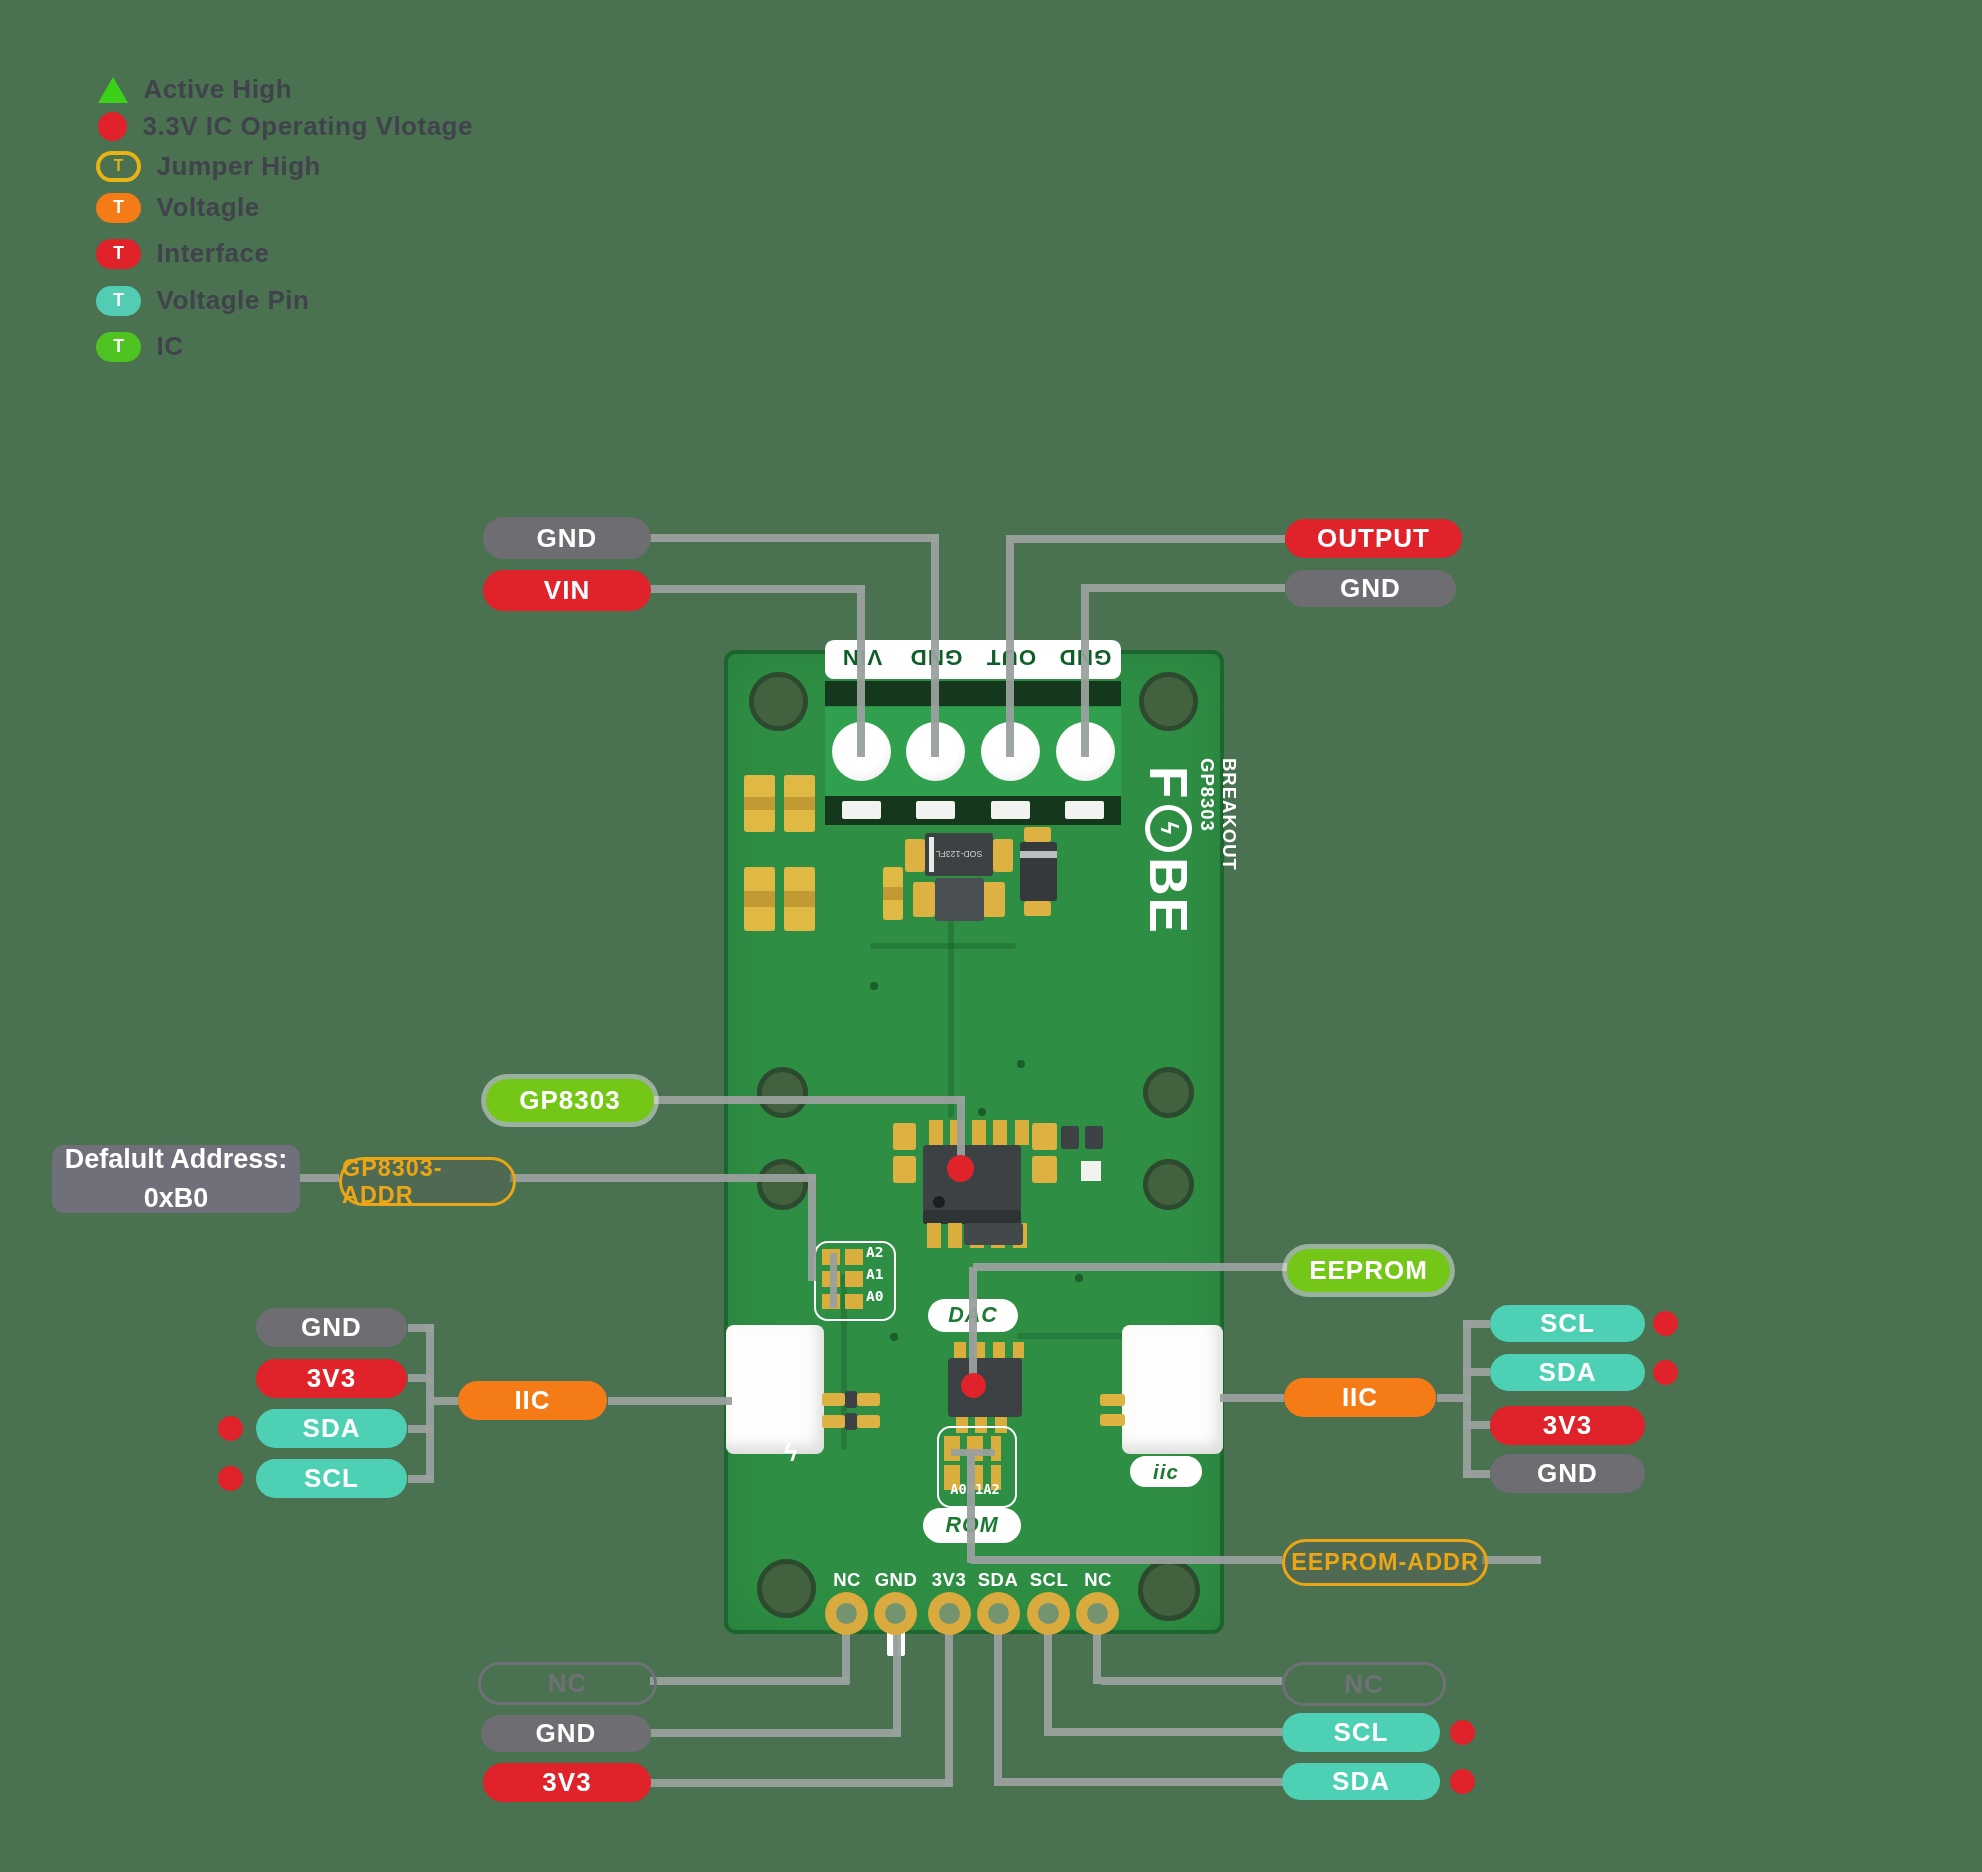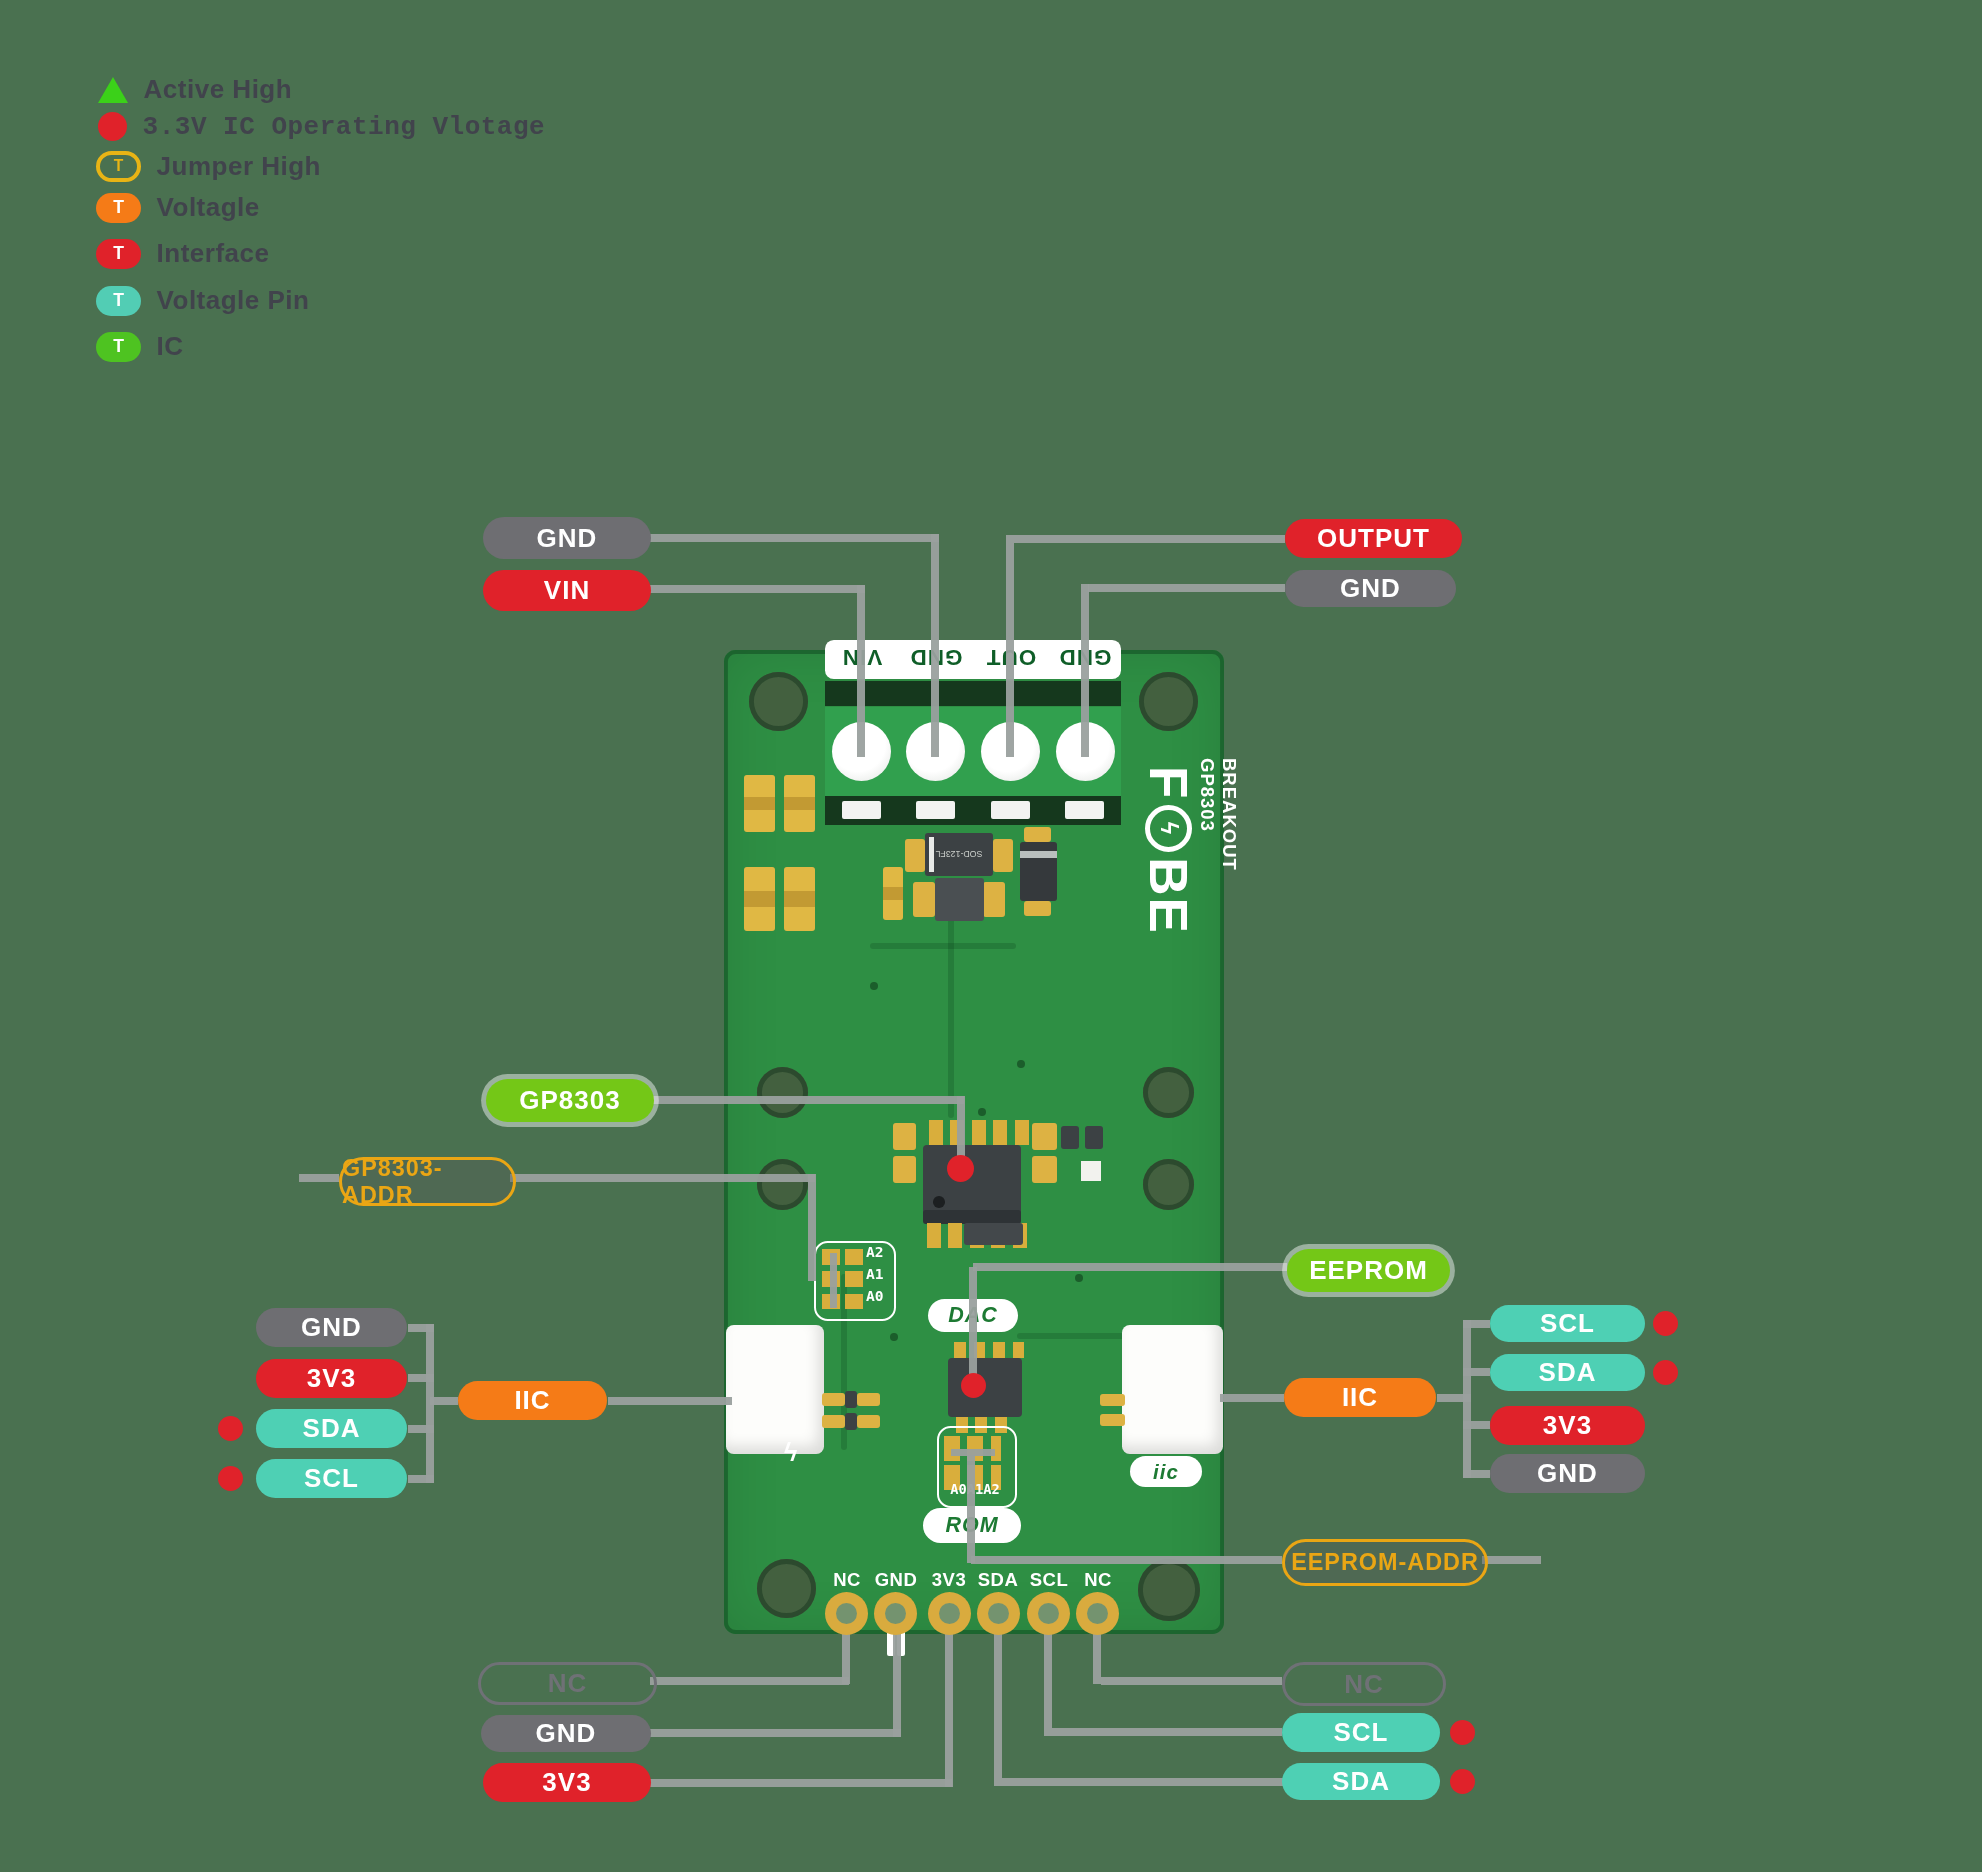--- a/index.html
+++ b/index.html
@@ -75,21 +75,21 @@
 </head>
 <body>
 
 <div class="canvas">
 
   <div>
     <div class="lg-row" style="left:98px;top:64px;">
       <span class="lg-tri"></span>
       <span class="lg-label">Active High</span>
     </div>
-    <div class="lg-row" style="left:98px;top:101px;font-family:Liberation Mono, monospace;">
+    <div class="lg-row" style="left:98px;top:101px;">
       <span class="lg-cir"></span>
       <span class="lg-label">3.3V IC Operating Vlotage</span>
     </div>
     <div class="lg-row" style="left:96px;top:141px;">
       <span class="badge goldline">
           <span>T</span>
         </span>
       <span class="lg-label">Jumper High</span>
     </div>
     <div class="lg-row" style="left:96px;top:182px;">
@@ -323,20 +323,23 @@
   <div class="ln" style="left:1044px;top:1609px;width:7.8px;height:119px;"></div>
   <div class="ln" style="left:1002px;top:1770px;width:281px;height:7.8px;"></div>
   <div class="ln" style="left:994px;top:1609px;width:7.8px;height:169px;"></div>
 
   <div class="pill gray" style="left:483px;top:509px;width:168px;height:42px;">GND</div>
   <div class="pill red" style="left:483px;top:562px;width:168px;height:41px;">VIN</div>
   <div class="pill red" style="left:1285px;top:511px;width:177px;height:39px;">OUTPUT</div>
   <div class="pill gray" style="left:1285px;top:562px;width:171px;height:37px;">GND</div>
 
   <div class="pill green" style="left:486px;top:1071px;width:168px;height:43px;">GP8303</div>
+  <div class="infobox ibx-center" style="left:52px;top:1137px;width:248px;height:68px;">
+    <span>Defalult Address: 0xB0</span>
+  </div>
   <div class="pill gold" style="left:339px;top:1149px;width:171px;height:43px;font-size:23.4px;">GP8303-ADDR</div>
 
   <div class="pill green" style="left:1287px;top:1241px;width:163px;height:43px;">EEPROM</div>
   <div class="pill gold" style="left:1282px;top:1531px;width:200px;height:41px;font-size:23.4px;">EEPROM-ADDR</div>
 
   <div class="pill gray" style="left:256px;top:1300px;width:151px;height:39px;">GND</div>
   <div class="pill red" style="left:256px;top:1351px;width:151px;height:39px;">3V3</div>
   <div class="pill teal" style="left:256px;top:1401px;width:151px;height:39px;">SDA</div>
   <div class="pill teal" style="left:256px;top:1451px;width:151px;height:39px;">SCL</div>
   <div class="rdot" style="left:218px;top:1408px;"></div>

